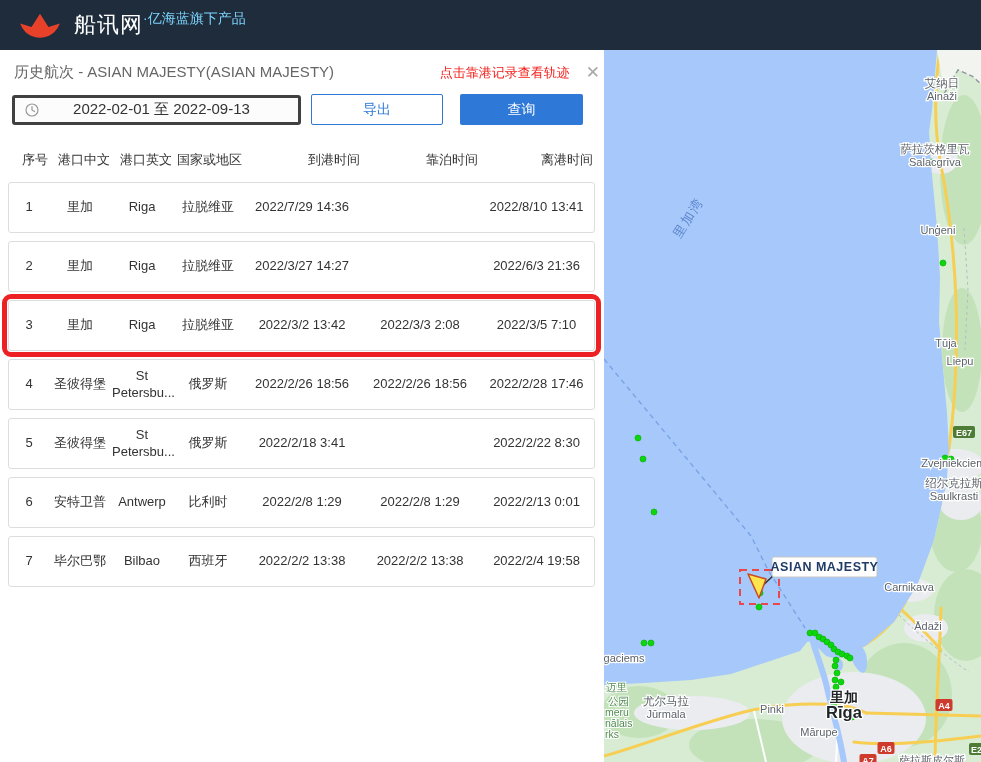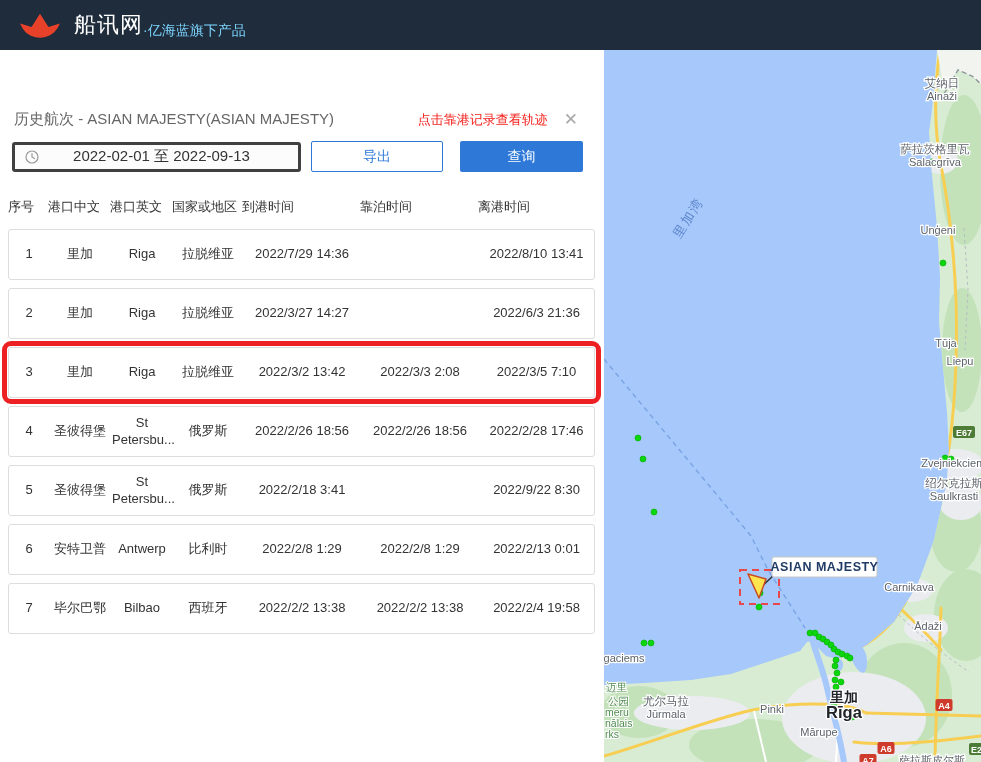--- a/index.html
+++ b/index.html
@@ -2,42 +2,42 @@
 <html style="--header-bg: #1e2c3c; --brand-red: #e8412a; --accent: #2e79d8; --link-red: #f3211c; --highlight: #ed2124; --water: #a6c8fb; --land: #d7ecd2; --forest: #c3e2ba; --urban: #eaecef; --road: #f7ce52; --track: #7aa3e4; --dot: #0cd60c;"><head>
 <meta charset="utf-8">
 <style>
   html,body{margin:0;padding:0;}
   body{width:981px;height:762px;overflow:hidden;font-family:"Liberation Sans",sans-serif;background:#fff;}
   .app{position:relative;width:981px;height:762px;background:#fff;}
 
   
   .topbar{position:absolute;left:0;top:0;width:981px;height:50px;background:var(--header-bg,#1e2c3c);display:flex;align-items:center;padding-left:16px;box-sizing:border-box;}
   .logo{width:48px;height:38px;margin-right:10px;flex:none;}
-  .brandwrap{display:flex;align-items:flex-end;color:#fff;}
+  .brandwrap{display:flex;align-items:flex-start;color:#fff;}
   .brand{font-size:22px;letter-spacing:1px;}
   .tagline{font-size:14px;color:#7dd3fc;}
 
   
   .panel{position:absolute;left:0;top:50px;width:604px;height:712px;background:#fff;box-sizing:border-box;}
-  .panel-head{display:flex;align-items:center;padding:13px 26px 0 14px;margin-top:47px;}
+  .panel-head{display:flex;align-items:center;padding:13px 4px 0 14px;}
   .panel-title{flex:1;color:#666;font-size:15px;}
   .hint{color:var(--link-red,#f3211c);font-size:13px;margin-right:16px;}
   .close{color:#a9a9a9;font-size:17px;line-height:17px;cursor:pointer;}
 
   .query-row{display:flex;align-items:center;margin:12px 0 0 12px;}
   .datebox{width:289px;height:30px;border:3px solid #404040;background:#fcfcfc;border-radius:3px;display:flex;align-items:center;box-sizing:border-box;}
   .clock{margin-left:10px;flex:none;}
   .date-text{flex:1;text-align:center;font-size:15px;color:#333;padding-right:14px;}
   .btn{height:31px;font-size:14px;border-radius:2px;cursor:pointer;font-family:inherit;}
   .btn-query{width:123px;margin-left:17px;background:var(--accent,#2e79d8);color:#fff;border:none;}
   .btn-export{width:132px;margin-left:10px;background:#fff;color:var(--accent,#2e79d8);border:1px solid var(--accent,#2e79d8);}
 
   .tgrid{display:grid;grid-template-columns:40px 62px 62px 70px 118px 118px 115px;}
   .thead{margin:26px 0 0 8px;width:585px;font-size:13px;color:#333;}
-  .thead span{text-align:left;}
+  .thead span{text-align:right;}
   .rows{margin:13px 0 0 8px;width:587px;}
   .card{display:grid;grid-template-columns:40px 62px 62px 70px 118px 118px 115px;align-items:center;min-height:49px;border:1px solid #ddd;border-radius:3px;background:#fff;margin-bottom:8px;font-size:13px;color:#333;}
   .card .c{text-align:center;line-height:1.25;padding:2px 1px;}
   .card.hl{outline:5px solid var(--highlight,#ed2124);outline-offset:1px;}
 
   
   .mapwrap{position:absolute;left:604px;top:50px;width:377px;height:712px;background:var(--water,#a6c8fb);}
   svg{display:block;}
   .water{fill:var(--water,#a6c8fb);}
   .land{fill:var(--land,#d7ecd2);}
@@ -145,21 +145,21 @@
           <div class="c">2022/2/26 18:56</div>
           <div class="c">2022/2/28 17:46</div>
         </div>
         <div class="card">
           <div class="c">5</div>
           <div class="c">圣彼得堡</div>
           <div class="c">St Petersbu...</div>
           <div class="c">俄罗斯</div>
           <div class="c">2022/2/18 3:41</div>
           <div class="c"></div>
-          <div class="c">2022/9/22 8:30</div>
+          <div class="c">2022/2/22 8:30</div>
         </div>
         <div class="card">
           <div class="c">6</div>
           <div class="c">安特卫普</div>
           <div class="c">Antwerp</div>
           <div class="c">比利时</div>
           <div class="c">2022/2/8 1:29</div>
           <div class="c">2022/2/8 1:29</div>
           <div class="c">2022/2/13 0:01</div>
         </div>

